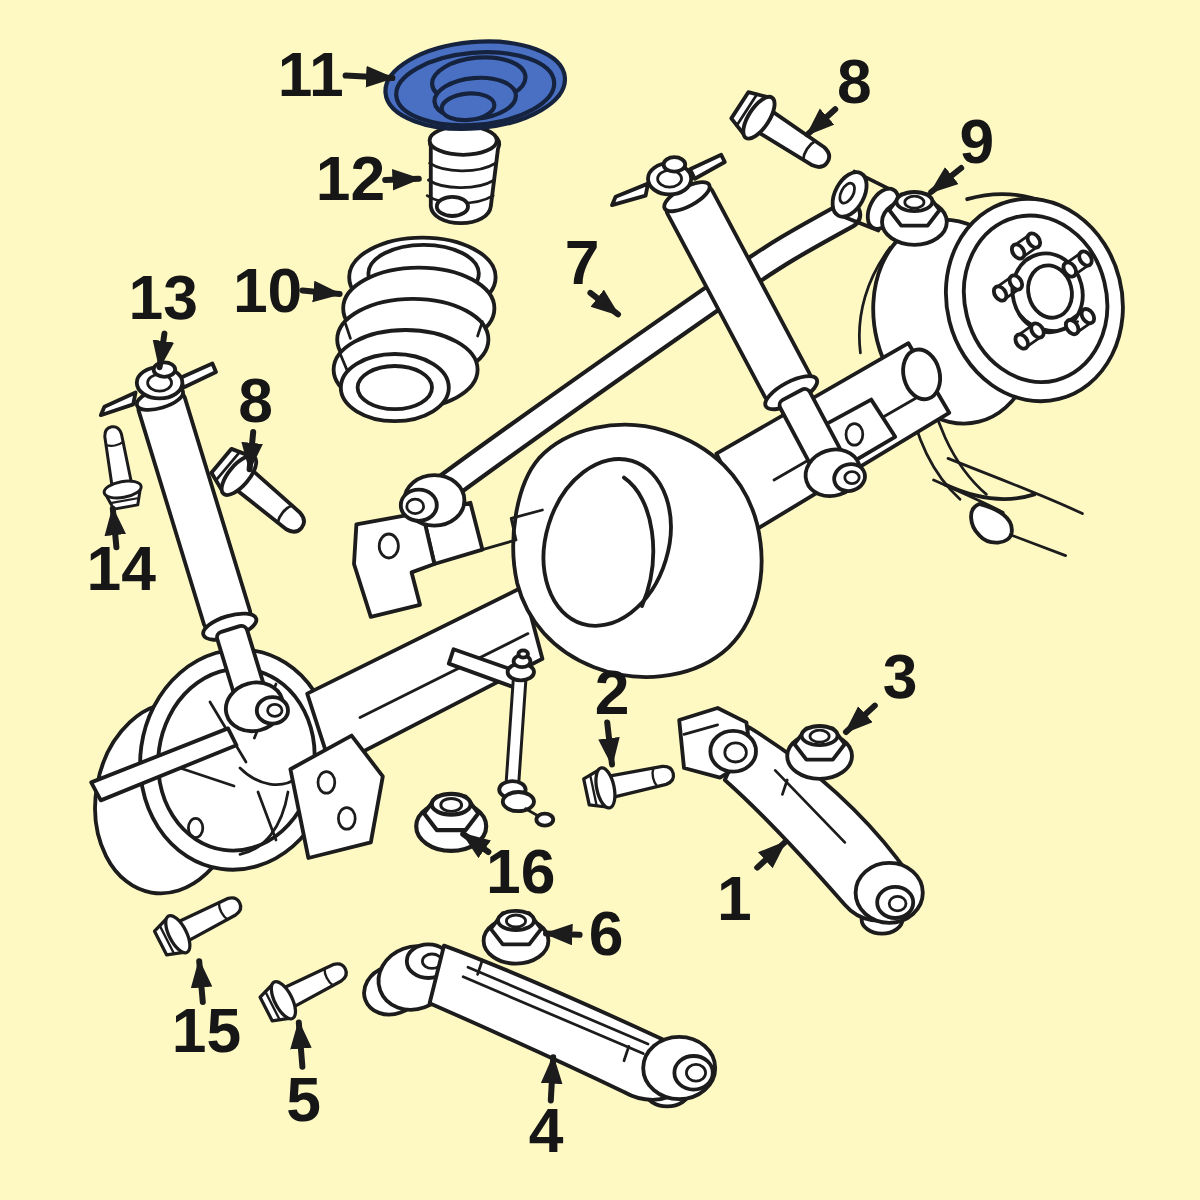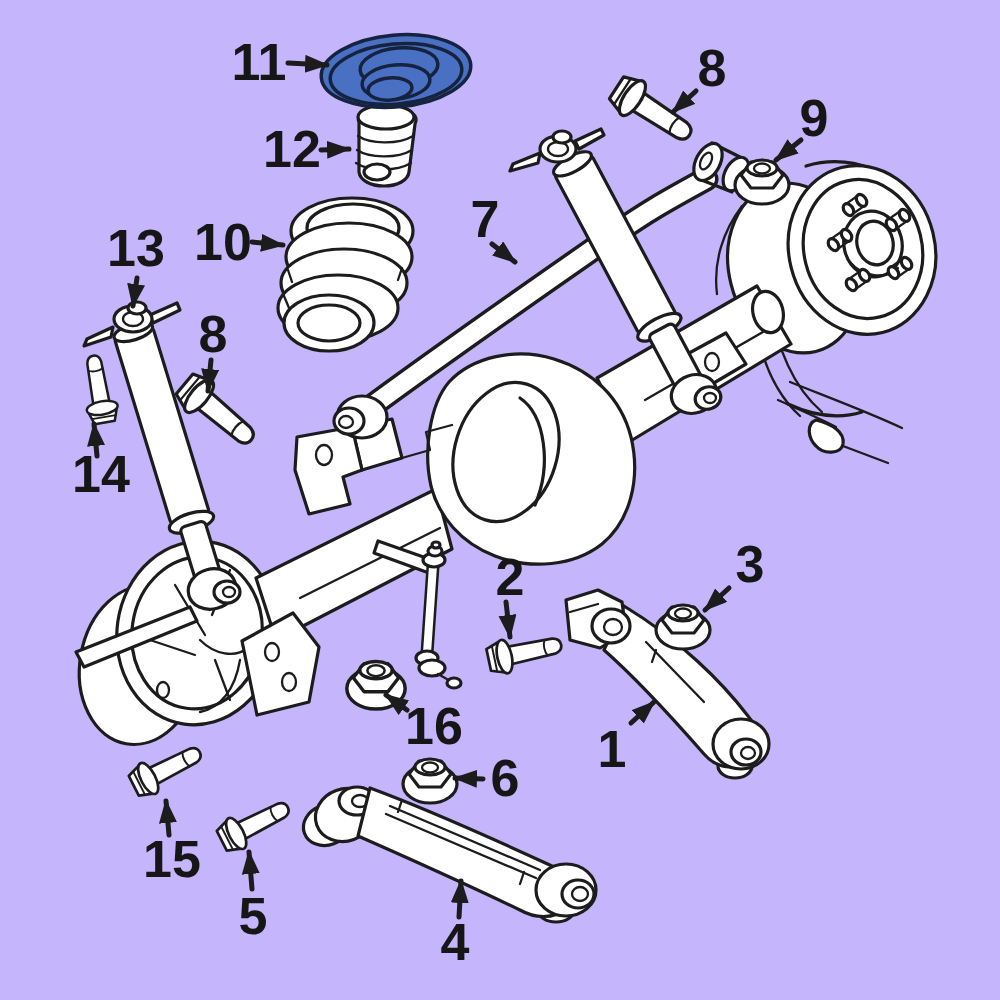--- a/index.html
+++ b/index.html
@@ -1,16 +1,16 @@
 <!DOCTYPE html>
 <html><head>
 <meta charset="utf-8">
 <style>
   html,body{margin:0;padding:0;background:#fff;}
-  .stage{position:relative;width:1000px;height:1000px;background:#c4b5fd;overflow:hidden;
+  .stage{position:relative;width:1000px;height:1000px;background:#fef9c3;overflow:hidden;
          font-family:"Liberation Sans",sans-serif;}
   svg{display:block;}
   .ln{fill:none;stroke:#1c1c1c;stroke-width:3.2;stroke-linecap:round;stroke-linejoin:round;}
   .thin{fill:none;stroke:#1c1c1c;stroke-width:2.3;stroke-linecap:round;stroke-linejoin:round;}
   .wf{fill:#ffffff;stroke:#1c1c1c;stroke-width:3.2;stroke-linecap:round;stroke-linejoin:round;}
   .tube-out{fill:none;stroke:#1c1c1c;stroke-width:25;stroke-linecap:round;}
   .tube-in{fill:none;stroke:#ffffff;stroke-width:18;stroke-linecap:round;}
   .rod-out{fill:none;stroke:#1c1c1c;stroke-width:13;stroke-linecap:round;}
   .rod-in{fill:none;stroke:#ffffff;stroke-width:8;stroke-linecap:round;}
   .callout-line{fill:none;stroke:#1c1c1c;stroke-width:5;stroke-linecap:round;}

